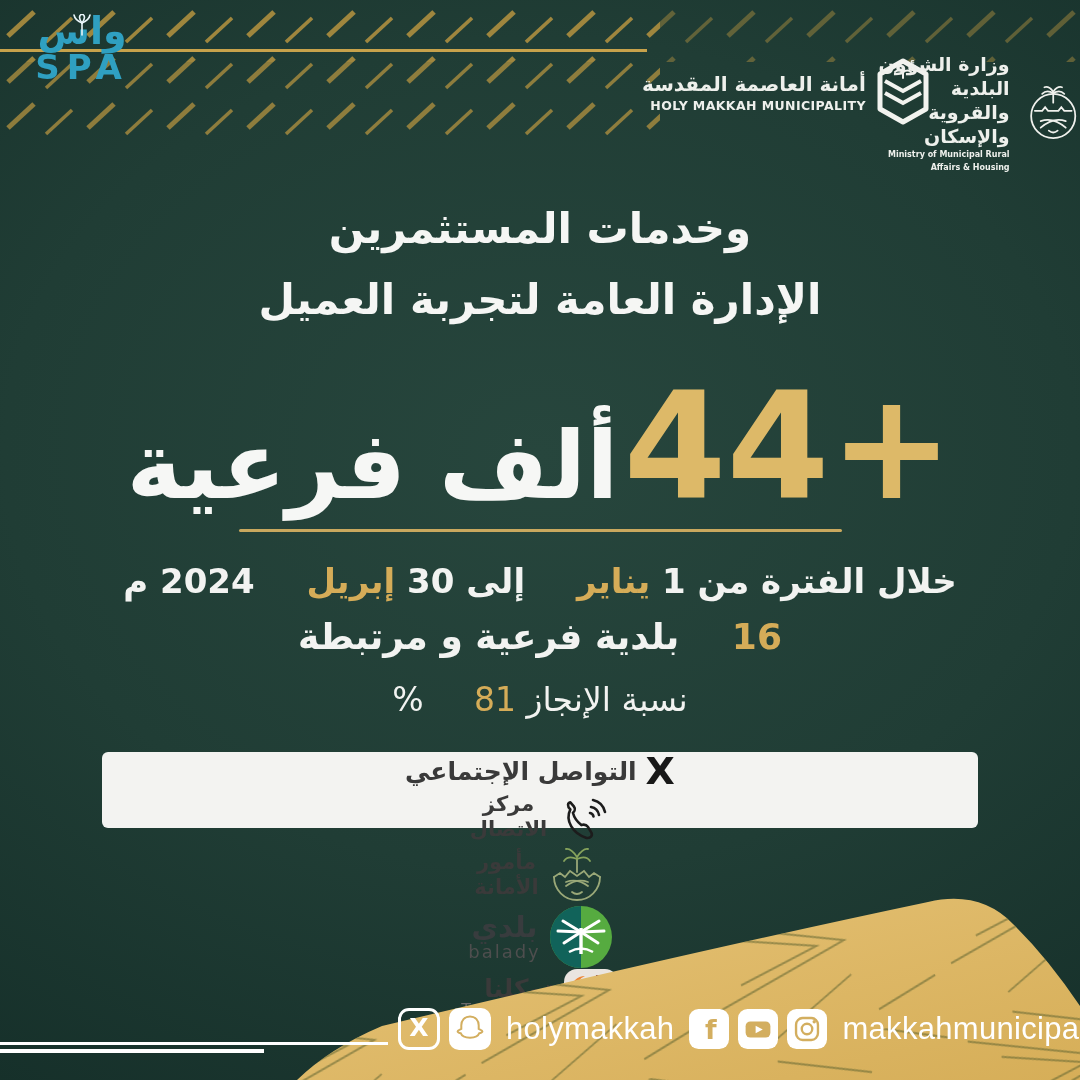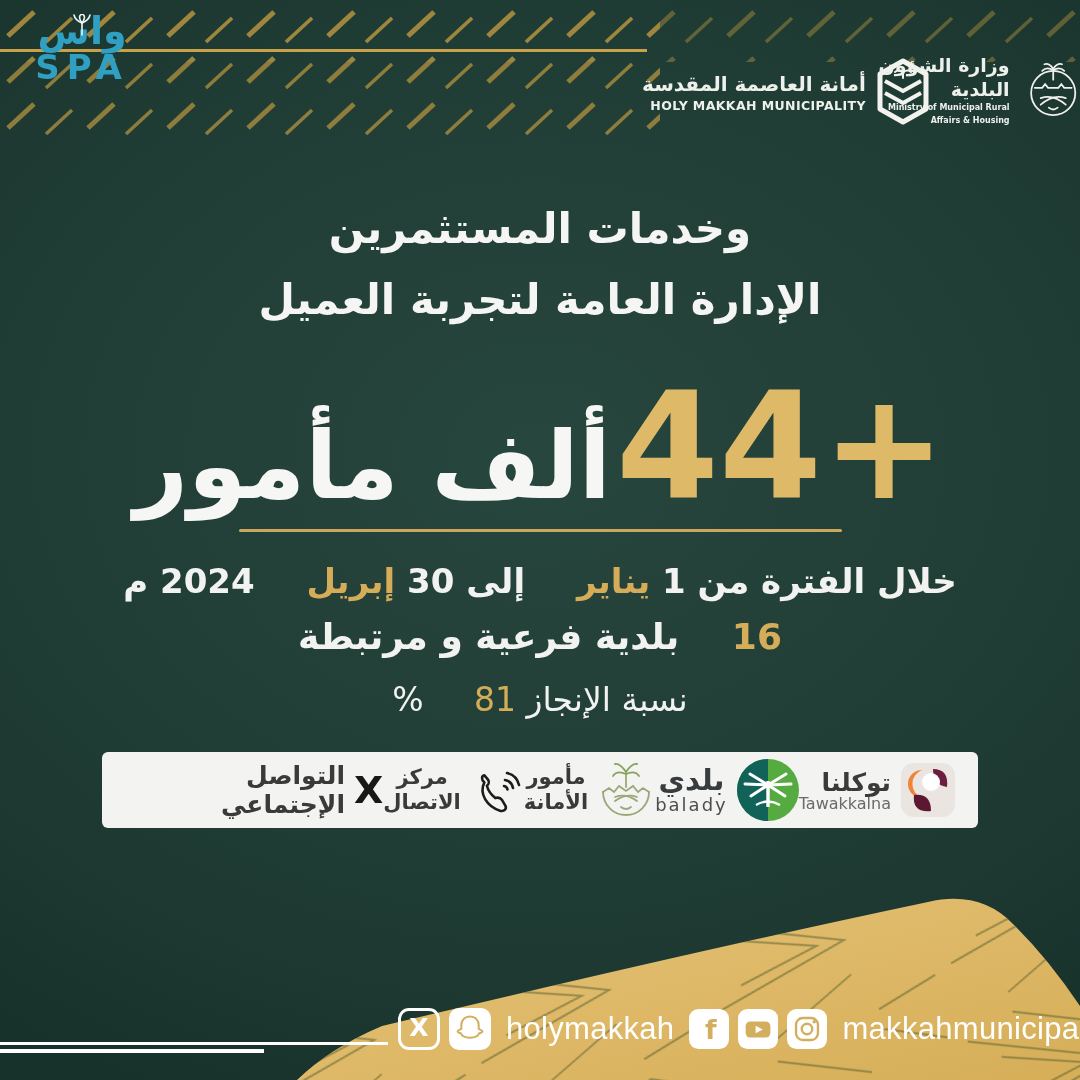--- a/index.html
+++ b/index.html
@@ -31,21 +31,21 @@
   .stat{top:372px;left:0;width:100%;text-align:center;line-height:150px;white-space:nowrap;}
   .stat .num{font-size:148px;font-weight:800;color:#ddb968;}
   .stat .unit{font-size:94px;font-weight:800;color:#f6f7f5;}
   .divider{top:529px;left:239px;width:603px;height:3px;background:#c9a85e;border-radius:2px;}
   .period{top:556px;left:0;width:100%;text-align:center;font-size:34px;font-weight:800;color:#f2f3f1;line-height:50px;}
   .munis{top:612px;left:0;width:100%;text-align:center;font-size:36px;font-weight:800;color:#f2f3f1;line-height:50px;}
   .completion{top:676px;left:0;width:100%;text-align:center;font-size:33px;font-weight:400;color:#f2f3f1;line-height:48px;}
   .gold-t{color:#d5ac58;margin-left:40px;}
   
   .bar{left:102px;top:752px;width:876px;height:76px;background:#f3f3f1;border-radius:6px;
-       display:flex;align-items:center;justify-content:space-between;padding:0 22px;box-sizing:border-box;direction:ltr;}
+       display:flex;align-items:center;justify-content:space-between;padding:0 22px;box-sizing:border-box;direction:ltr;flex-direction:column;}
   .svc{display:flex;align-items:center;gap:9px;}
   .svc-label{font-size:25px;font-weight:800;color:#3a3a3a;}
   .svc-label2{font-size:21px;line-height:25px;font-weight:800;color:#3a3a3a;text-align:center;}
   .x-black{font-size:38px;font-weight:900;color:#181818;line-height:38px;}
   .balady-text{text-align:center;}
   .balady-text .ar{font-size:29px;line-height:30px;font-weight:900;color:#383c3e;}
   .balady-text .en{font-size:18px;line-height:20px;color:#4e4e4e;letter-spacing:2px;}
   .twk-text{text-align:right;}
   .twk-text .ar{font-size:25px;line-height:28px;font-weight:900;color:#3a3a3a;}
   .twk-text .en{font-size:16px;line-height:14px;color:#6a6a6a;}
@@ -102,20 +102,21 @@
         <path d="M27 12 v8"></path>
           <path d="M27 14 q-5 -3 -8 0"></path>
           <path d="M27 14 q5 -3 8 0"></path>
       </g>
     </svg>
   </div>
 
   <div class="abs ministry-group">
     <div class="ministry-text">
       <div class="ar">وزارة الشؤون البلدية</div>
+      <div class="ar">والقروية والإسكان</div>
       <div class="en">Ministry of Municipal Rural Affairs &amp; Housing</div>
     </div>
     <svg width="74" height="76" viewBox="0 0 74 76">
       <g stroke="#f0f1ed" stroke-width="2.4" fill="none" stroke-linecap="round">
         <circle cx="37" cy="42" r="30"></circle>
         <path d="M37 24 V9"></path>
         <path d="M37 11 q-9 -5 -15 1"></path>
           <path d="M37 11 q9 -5 15 1"></path>
         <path d="M37 9 q-6 -8 -12 -6"></path>
           <path d="M37 9 q6 -8 12 -6"></path>
@@ -127,21 +128,21 @@
     </svg>
   </div>
 
   <div class="abs title" dir="rtl">
     <div>وخدمات المستثمرين</div>
     <div>الإدارة العامة لتجربة العميل</div>
   </div>
 
   <div class="abs stat" dir="rtl">
     <span class="num">+44</span>
-    <span class="unit">ألف مأمور</span>
+    <span class="unit">ألف فرعية</span>
   </div>
 
   <div class="abs divider"></div>
 
   <p class="abs period" dir="rtl" style="margin:0">
     <span>خلال الفترة من</span>
     <span>1</span>
     <span class="gold-t">يناير</span>
     <span>إلى</span>
     <span>30</span>

